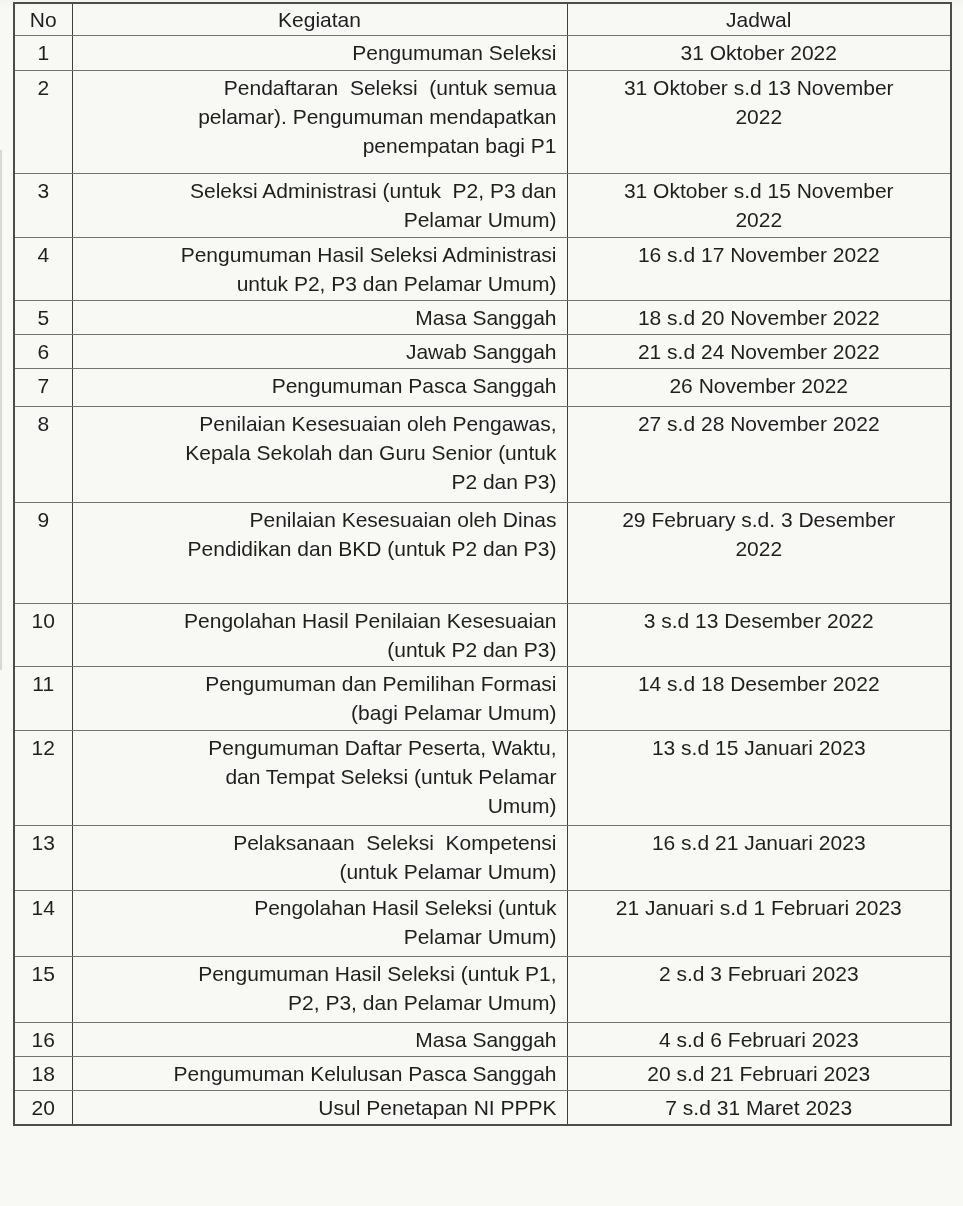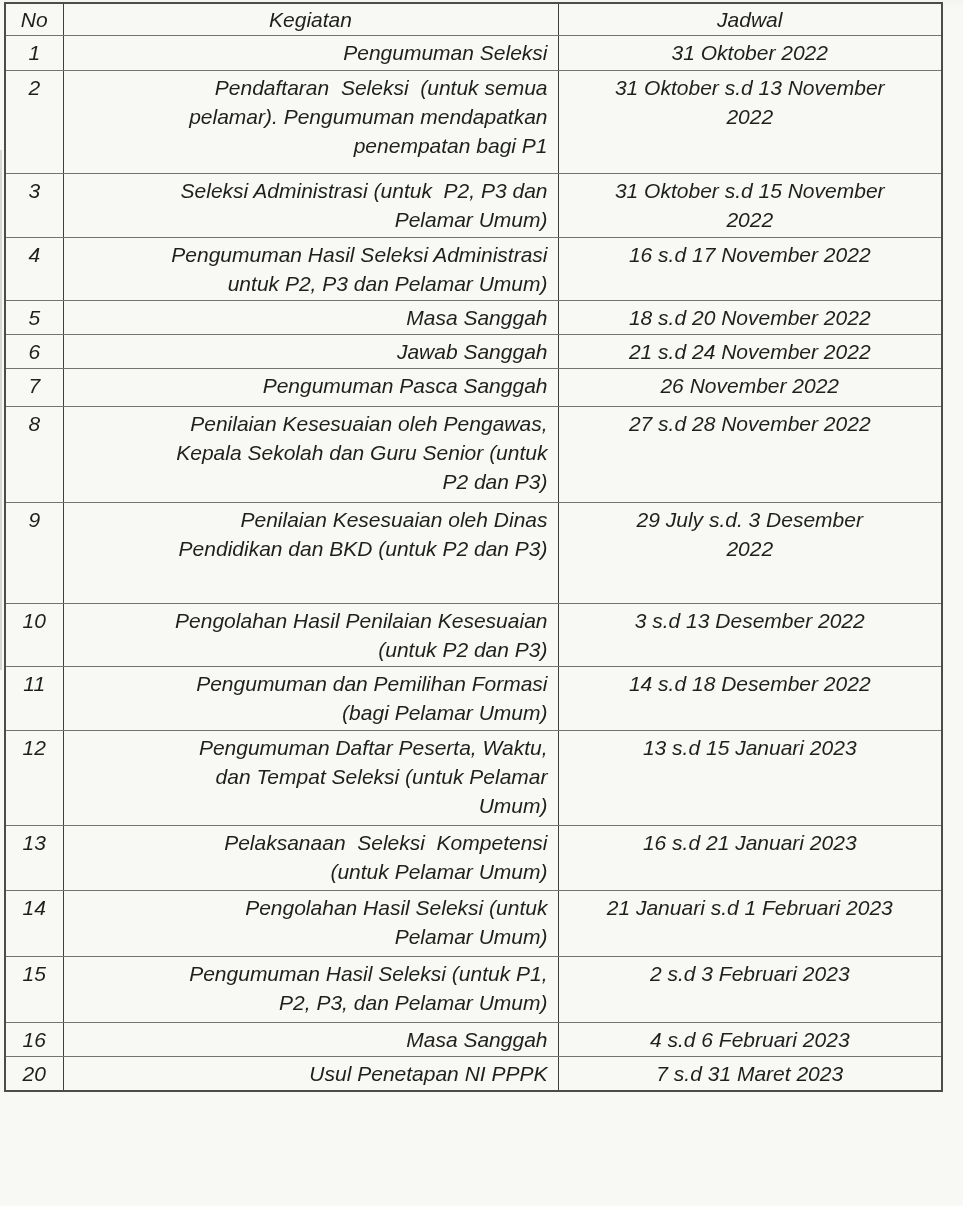--- a/index.html
+++ b/index.html
@@ -28,27 +28,26 @@
     position: absolute;
     left: 0px;
     top: 150px;
     width: 2px;
     height: 520px;
     background: #c9c9c4;
     opacity: 0.7;
   }
   table.schedule-table {
     position: absolute;
-    left: 4px;
+    left: 13px;
     top: 2px;
     width: 937px;
     border-collapse: collapse;
     table-layout: fixed;
     border: 2px solid #4c4c4c;
-    font-style: italic;
   }
   col.c-no { width: 58px; }
   col.c-kegiatan { width: 495px; }
   col.c-jadwal { width: 384px; }
 
   th, td {
     border: 1px solid #3f3f3f;
     border-top-color: #757570;
     border-bottom-color: #757570;
     vertical-align: top;
@@ -159,21 +158,21 @@
     <td class="col-kegiatan">Penilaian Kesesuaian oleh Pengawas,
 Kepala Sekolah dan Guru Senior (untuk
 P2 dan P3)</td>
     <td class="col-jadwal">27 s.d 28 November 2022</td>
   </tr>
 
   <tr>
     <td class="col-no">9</td>
     <td class="col-kegiatan">Penilaian Kesesuaian oleh Dinas
 Pendidikan dan BKD (untuk P2 dan P3)</td>
-    <td class="col-jadwal">29 July s.d. 3 Desember
+    <td class="col-jadwal">29 February s.d. 3 Desember
 2022</td>
   </tr>
 
   <tr>
     <td class="col-no">10</td>
     <td class="col-kegiatan">Pengolahan Hasil Penilaian Kesesuaian
 (untuk P2 dan P3)</td>
     <td class="col-jadwal">3 s.d 13 Desember 2022</td>
   </tr>
 
@@ -213,20 +212,25 @@
     <td class="col-jadwal">2 s.d 3 Februari 2023</td>
   </tr>
 
   <tr>
     <td class="col-no">16</td>
     <td class="col-kegiatan">Masa Sanggah</td>
     <td class="col-jadwal">4 s.d 6 Februari 2023</td>
   </tr>
 
 
+  <tr>
+    <td class="col-no">18</td>
+    <td class="col-kegiatan">Pengumuman Kelulusan Pasca Sanggah</td>
+    <td class="col-jadwal">20 s.d 21 Februari 2023</td>
+  </tr>
 
 
   <tr>
     <td class="col-no">20</td>
     <td class="col-kegiatan">Usul Penetapan NI PPPK</td>
     <td class="col-jadwal">7 s.d 31 Maret 2023</td>
   </tr>
 </tbody>
   </table>
 </div>

